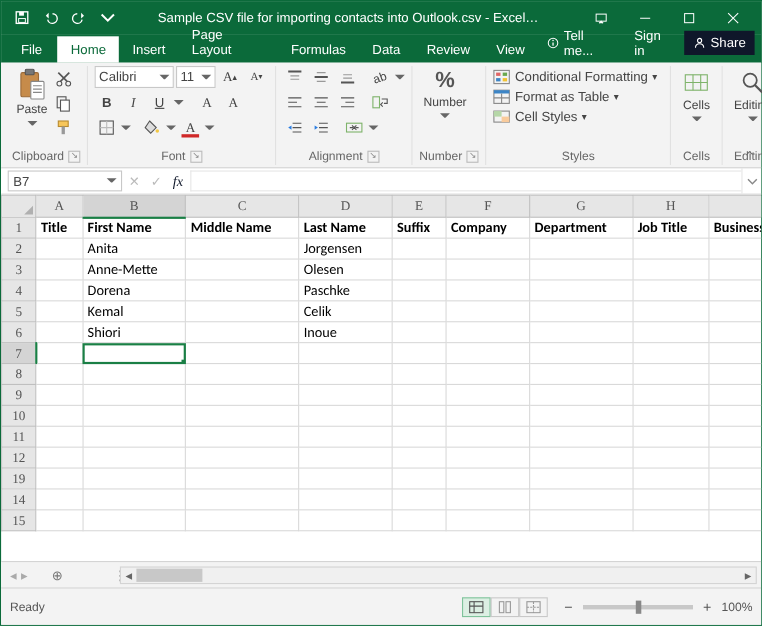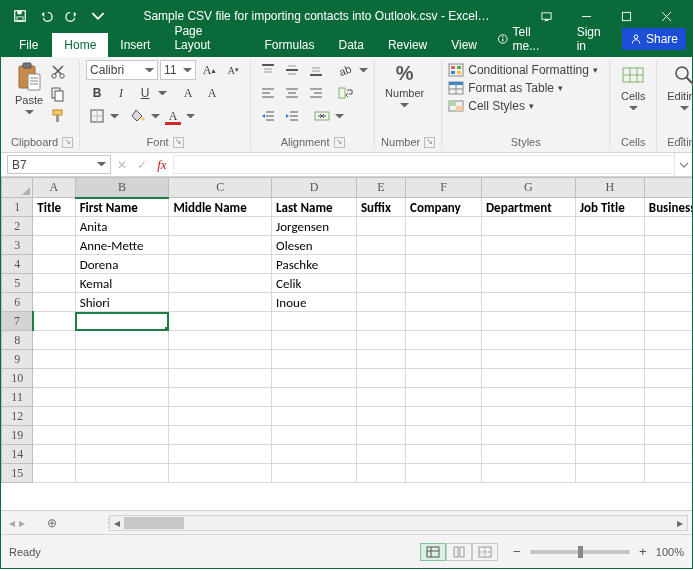--- a/index.html
+++ b/index.html
@@ -41,21 +41,21 @@
   .ibtn svg, .bigicon svg { display:block;}
   .bigbtn { display:flex; flex-direction:column; align-items:center; gap:2px; padding:2px 4px; font-size:11px; color:#444;}
   .bigbtn .cap{font-size:11px;}
   .styles-col{ display:flex; flex-direction:column; gap:2px; padding-top:2px;}
   .styles-col .srow{ display:flex; align-items:center; gap:4px; font-size:12px; color:#444; white-space:nowrap;}
   .styles-col svg{width:16px;height:16px;}
   
   .fbar { height:24px; display:flex; align-items:stretch; border-bottom:1px solid #d4d4d4; background:#fff;}
   .namebox { width:104px; border:1px solid #c8c8c8; margin:2px 0 2px 6px; display:flex; align-items:center; padding:0 4px; font-size:12px; justify-content:space-between;}
   .fx-btns{ display:flex; align-items:center; padding:0 6px; gap:10px; color:#bbb;}
-  .fx-btns .fx{ font-style:italic; color:#b91c1c; font-family: "Times New Roman", serif; font-size:13px;}
+  .fx-btns .fx{ font-style:italic; color:#0f172a; font-family: "Times New Roman", serif; font-size:13px;}
   .formula-input{ flex:1; border:1px solid #e6e6e6; border-right:none; margin:2px 0; padding:2px 4px; font-size:12px;}
   .formula-expand{ width:18px; display:flex; align-items:center; justify-content:center; border-left:1px solid #e6e6e6; color:#888;}
   
   .gridwrap { flex:1; display:flex; flex-direction:column; overflow:hidden;}
   .grid { flex:1; overflow:hidden; position:relative; }
   table.sheet { border-collapse:collapse; table-layout:fixed; width: 760px;}
   table.sheet th, table.sheet td { border:1px solid #d9d9d9; height:19px; font-size:13px; padding:0 4px; text-align:left; overflow:hidden; white-space:nowrap; color:#000; font-family:Calibri, sans-serif;}
   table.sheet thead th { background:#e6e6e6; color:#555; text-align:center; font-weight:normal; height:20px; border-color:#bfbfbf; font-family:"Segoe UI"; font-size:12px;}
   table.sheet th.rowhdr { background:#e6e6e6; color:#555; text-align:center; width:28px; font-weight:normal; font-size:12px; font-family:"Segoe UI"; border-color:#bfbfbf;}
   table.sheet thead th.corner{ background:#e6e6e6; width:28px; position:relative;}
@@ -152,21 +152,21 @@
           <svg viewBox="0 0 16 16">
             <circle cx="8" cy="8" r="6" fill="none" stroke="#fff" stroke-width="1.3"></circle>
             <rect x="7.2" y="7.5" width="1.6" height="4" fill="#fff"></rect>
             <circle cx="8" cy="5" r="1" fill="#fff"></circle>
           </svg>
           <span>Tell me...</span>
         </div>
       <div class="item">
           <span>Sign in</span>
         </div>
-      <div class="item" style="background:#1d4ed8;">
+      <div class="item" style="background:#0f172a;">
           <svg viewBox="0 0 16 16">
             <circle cx="8" cy="5" r="2.5" fill="none" stroke="#fff" stroke-width="1.3"></circle>
             <path d="M3 14c0-3 2-5 5-5s5 2 5 5" fill="none" stroke="#fff" stroke-width="1.3"></path>
           </svg>
           <span>Share</span>
         </div>
     </div>
   </div>
 
   <div class="ribbon">

